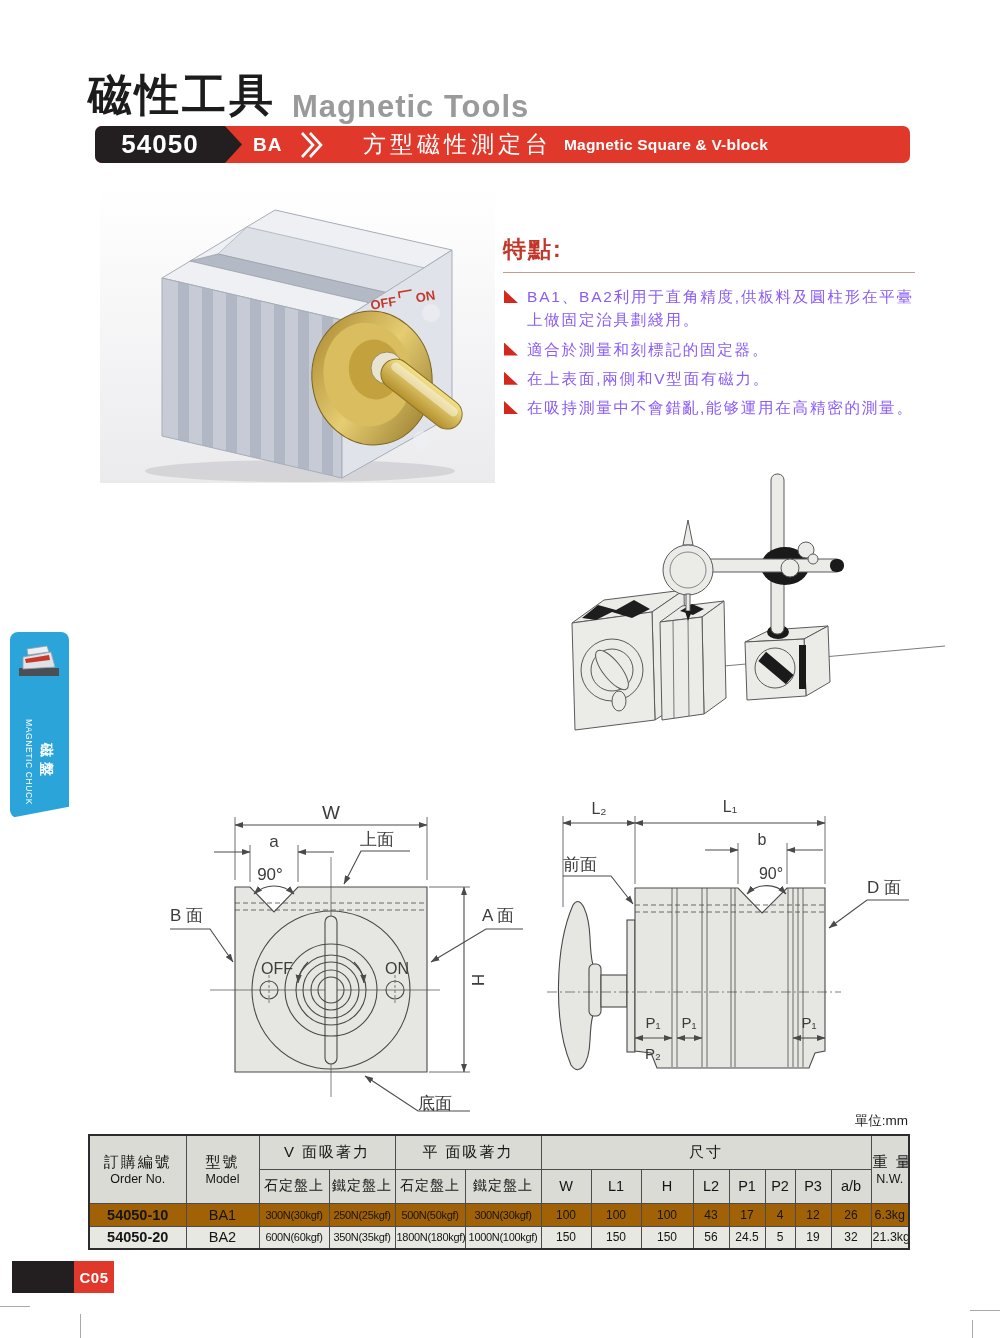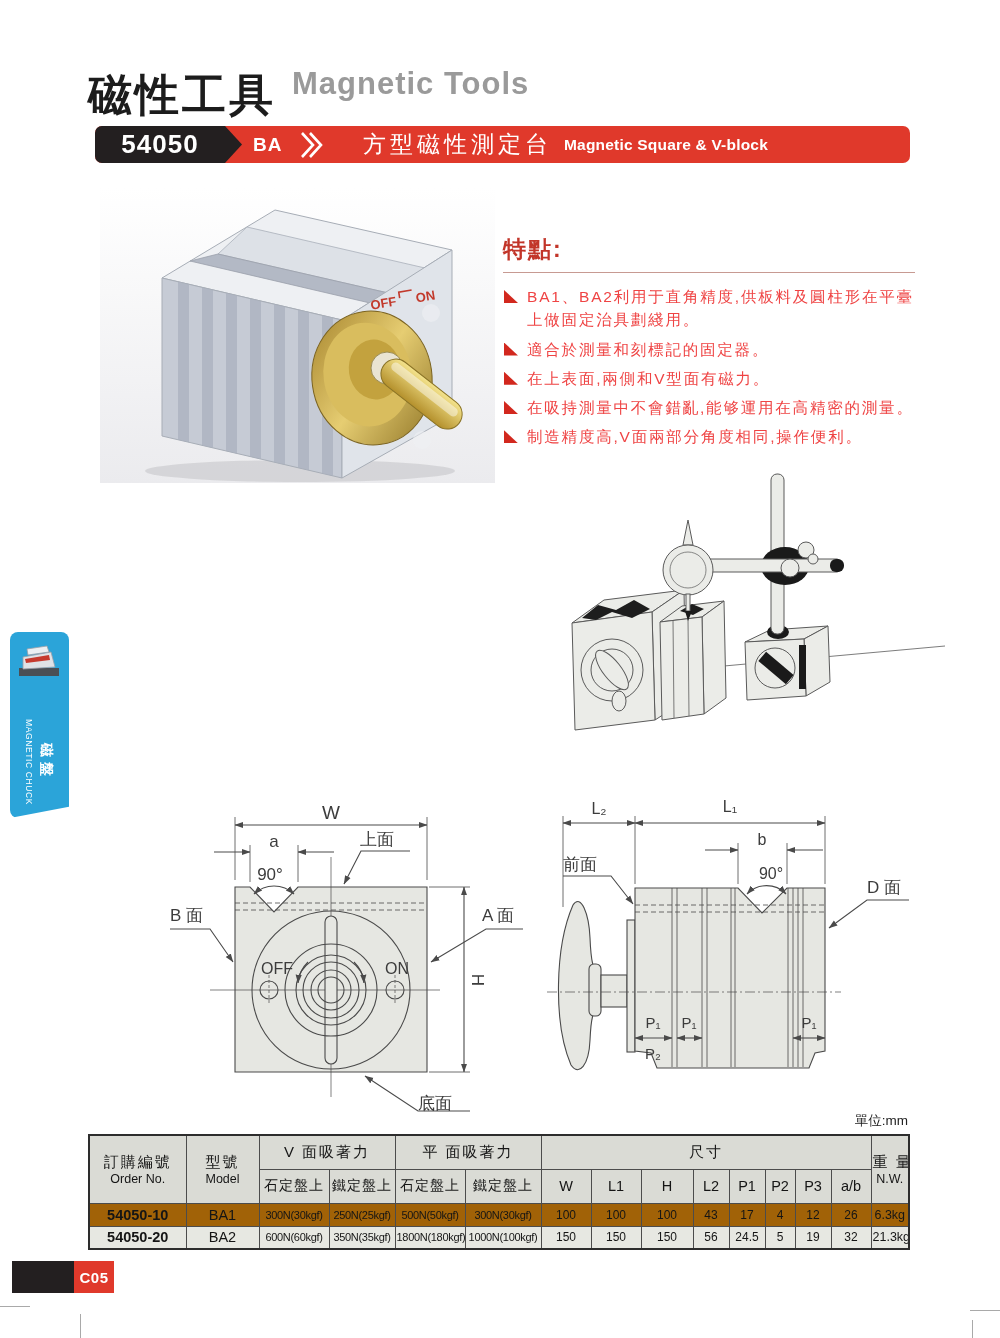--- a/index.html
+++ b/index.html
@@ -1,21 +1,21 @@
 <!DOCTYPE html>
 <html><head>
 <meta charset="utf-8">
 <style>
   * { margin:0; padding:0; box-sizing:border-box; }
   html,body { background:#ffffff; }
   body { font-family:"Liberation Sans","DejaVu Sans",sans-serif; color:#111; }
   .page { position:relative; width:1000px; height:1338px; margin:0 auto; background:#fff; overflow:hidden; }
 
   
-  .hdr { position:absolute; left:88px; top:66px; display:flex; align-items:flex-start; gap:16px; }
+  .hdr { position:absolute; left:88px; top:66px; display:flex; align-items:flex-end; gap:16px; }
   .hdr-zh { font-size:44px; font-weight:bold; color:#1c1c1c; letter-spacing:3px; }
   .hdr-en { font-size:31px; font-weight:bold; color:#9a9a9a; letter-spacing:1px; }
 
   
   .banner { position:absolute; left:95px; top:126px; width:815px; height:37px;
             background:#e0392b; border-radius:7px; overflow:hidden;text-align:center; }
   .banner-black { position:absolute; left:0; top:0; width:147px; height:37px; background:#231f20;
             clip-path:polygon(0 0, 130px 0, 147px 50%, 130px 100%, 0 100%); }
   .banner-code { position:absolute; left:0; top:0; width:130px; height:37px; display:flex; align-items:center;
             justify-content:center; color:#fff; font-size:26px; font-weight:bold; letter-spacing:1px; }
@@ -29,21 +29,21 @@
   
   .photo { position:absolute; left:100px; top:188px; width:395px; height:295px; }
   .illus { position:absolute; left:552px; top:460px; width:395px; height:308px; }
 
   
   .features { position:absolute; left:503px; top:234px; width:412px; }
   .features h3 { color:#c23529; font-size:23px; font-weight:bold; letter-spacing:2px;
                  padding-bottom:7px; border-bottom:1px solid #c79a92; }
   .features ul { list-style:none; margin-top:12px; }
   .features li { position:relative; padding-left:24px; font-size:15.5px; line-height:1.5;
-                 letter-spacing:1.8px; margin-bottom:6px; color:#ef4444; }
+                 letter-spacing:1.8px; margin-bottom:6px; color:#8b5cf6; }
   .features li::before { content:""; position:absolute; left:1px; top:5px; width:14px; height:13px;
                  background:#d2281e; clip-path:polygon(0 0,100% 100%,0 100%); }
 
   
   .side-tab { position:absolute; left:10px; top:632px; width:59px; height:186px; background:#2ba4d9;
               border-radius:8px; clip-path:polygon(0 0,100% 0,100% 94%,0 100%); overflow:hidden; }
   .tab-thumb { position:absolute; left:7px; top:10px; }
   .tab-rot { position:absolute; left:-35px; top:95px; width:130px; height:70px; transform:rotate(90deg);
              display:flex; flex-direction:column; align-items:center; justify-content:center; gap:3px; }
   .tab-zh { color:#fff; font-size:14px; font-weight:bold; letter-spacing:5px; }
@@ -166,21 +166,20 @@
     </svg>
   </div>
 
   <div class="features">
     <h3>特點:</h3>
     <ul>
       <li>BA1、BA2利用于直角精度,供板料及圓柱形在平臺上做固定治具劃綫用。</li>
       <li>適合於測量和刻標記的固定器。</li>
       <li>在上表面,兩側和V型面有磁力。</li>
       <li>在吸持測量中不會錯亂,能够運用在高精密的測量。</li>
-      <li>制造精度高,V面兩部分角度相同,操作便利。</li>
     </ul>
   </div>
 
   <div class="illus">
     <svg width="395" height="308" viewBox="0 0 395 308">
       <g stroke="#5a5a5a" stroke-width="1" fill="#ebece8">
         <path d="M150,208 L393,186" fill="none" stroke-width="0.8"></path>
         <path d="M30,225 L150,208" fill="none" stroke-width="0.8"></path>
 
         <path d="M20,163 L52,140 L132,130 L100,152 Z"></path>

